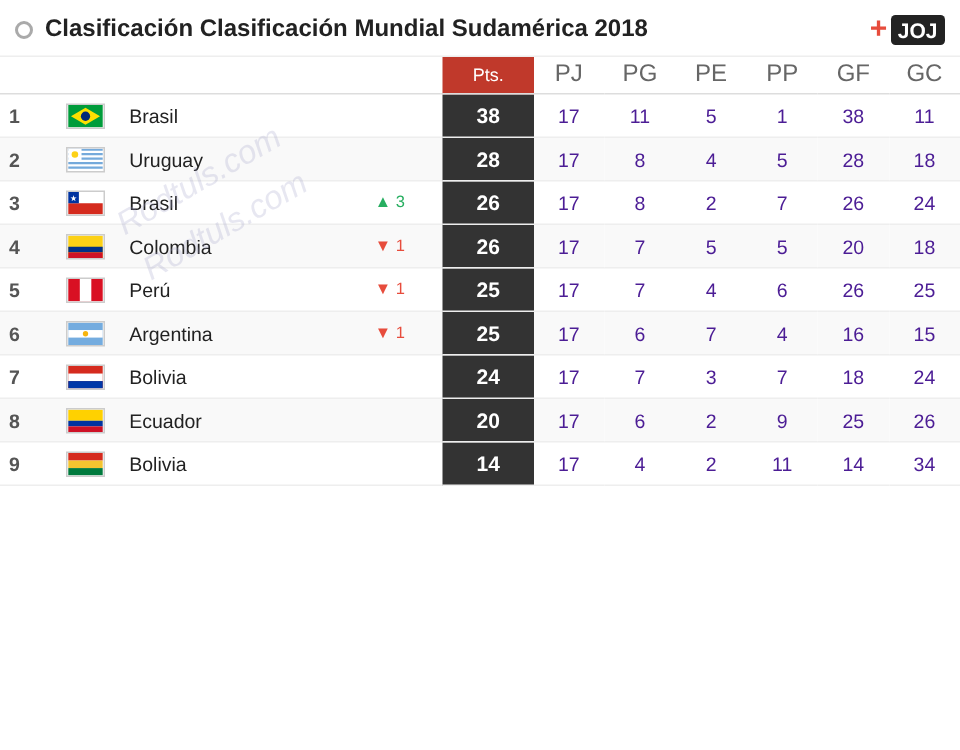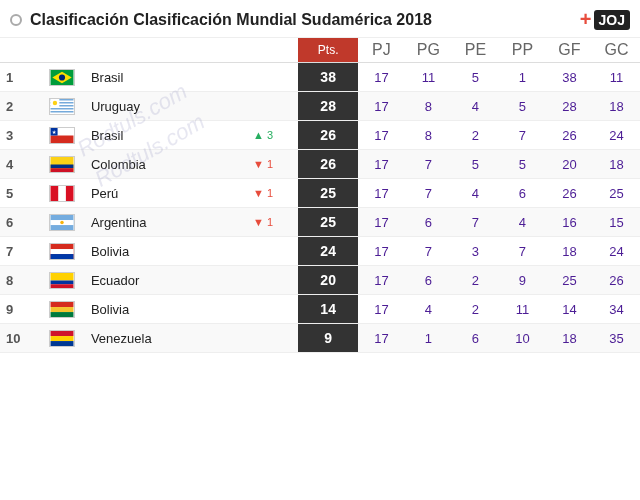--- a/index.html
+++ b/index.html
@@ -374,33 +374,14 @@
     <td class="team-name">Bolivia</td>
     <td class="change-cell"></td>
     <td class="pts-cell">14</td>
     <td class="stat">17</td>
     <td class="stat">4</td>
     <td class="stat">2</td>
     <td class="stat">11</td>
     <td class="stat">14</td>
     <td class="stat">34</td>
   </tr>
-      <tr class="team-row">
-    <td class="rank">10</td>
-    <td class="flag-cell">
-      <span class="flag"><svg viewBox="0 0 26 17" xmlns="http://www.w3.org/2000/svg">
-      <rect width="26" height="5.7" fill="#CF142B"></rect>
-      <rect y="5.7" width="26" height="5.7" fill="#FFD100"></rect>
-      <rect y="11.4" width="26" height="5.7" fill="#003893"></rect>
-    </svg></span>
-    </td>
-    <td class="team-name">Venezuela</td>
-    <td class="change-cell"></td>
-    <td class="pts-cell">9</td>
-    <td class="stat">17</td>
-    <td class="stat">1</td>
-    <td class="stat">6</td>
-    <td class="stat">10</td>
-    <td class="stat">18</td>
-    <td class="stat">35</td>
-  </tr>
     </tbody>
 </table>
 
 </body></html>

